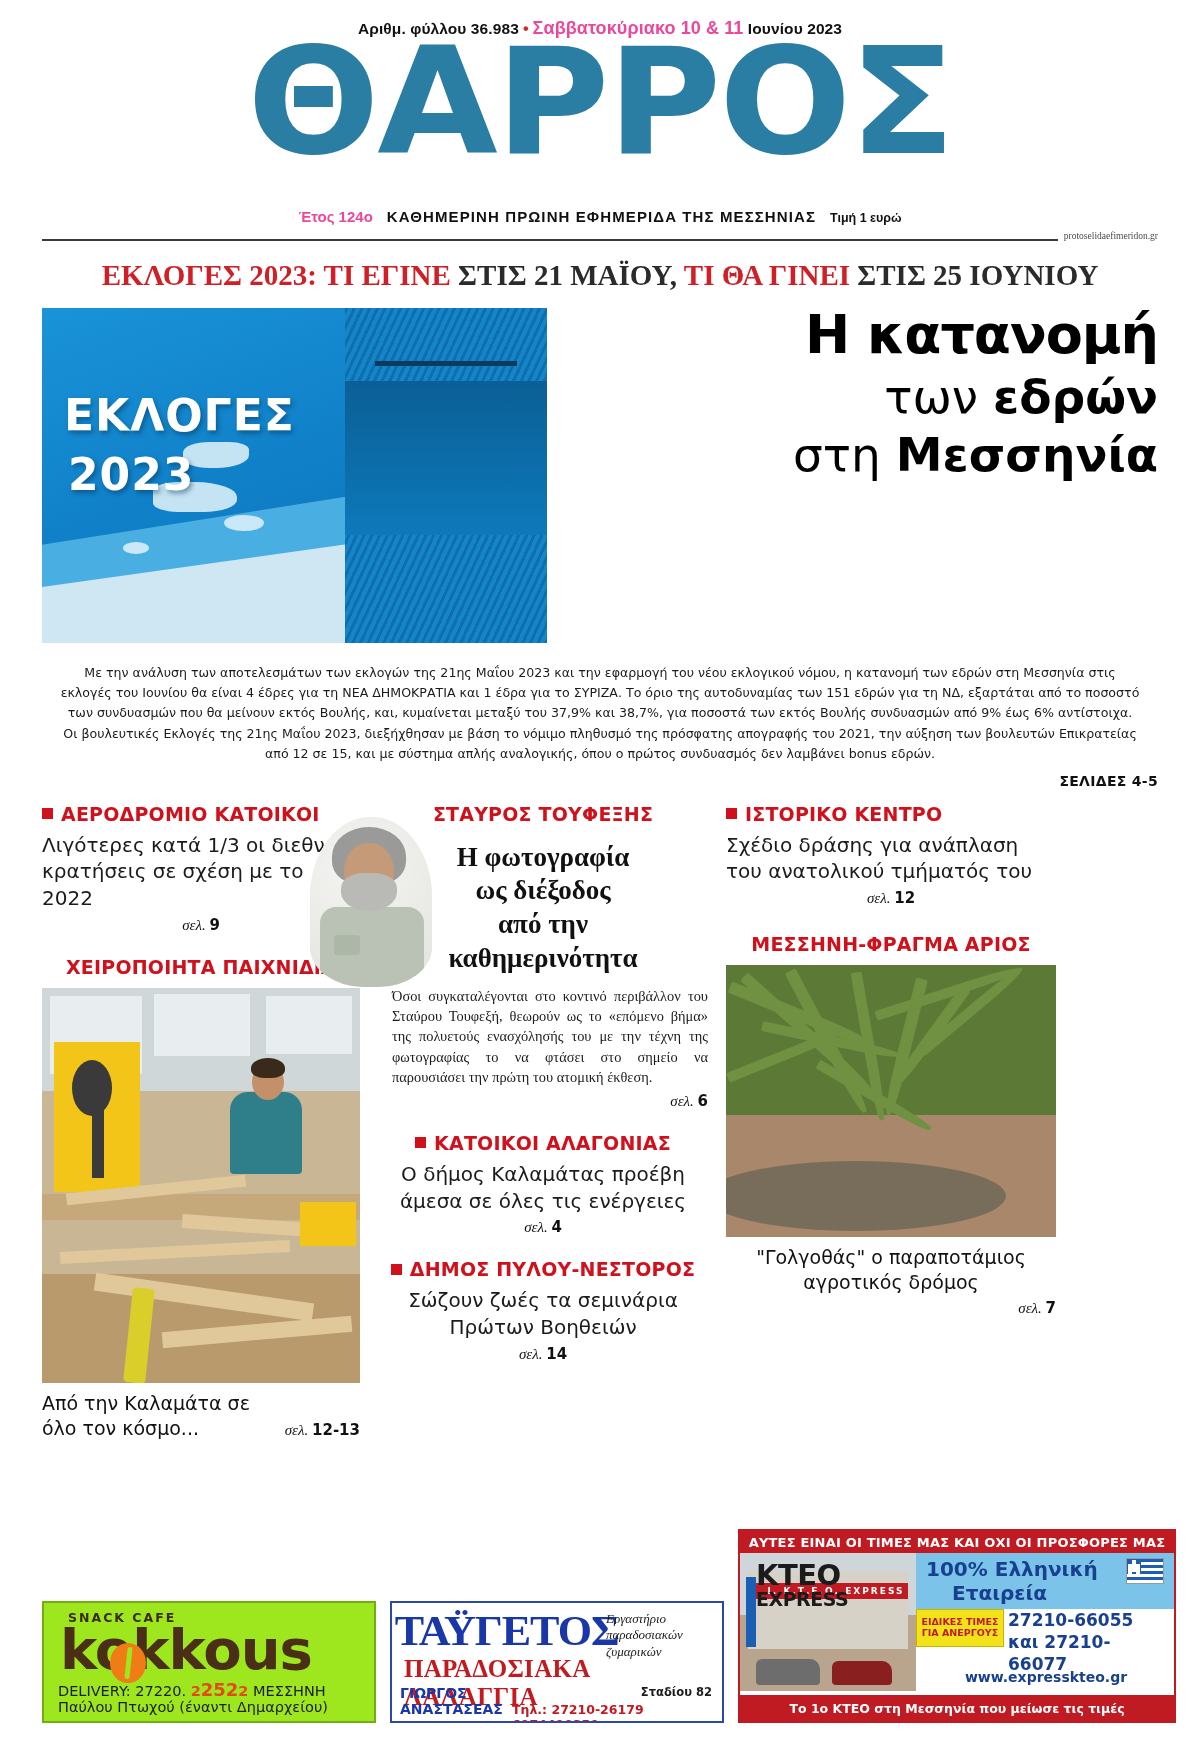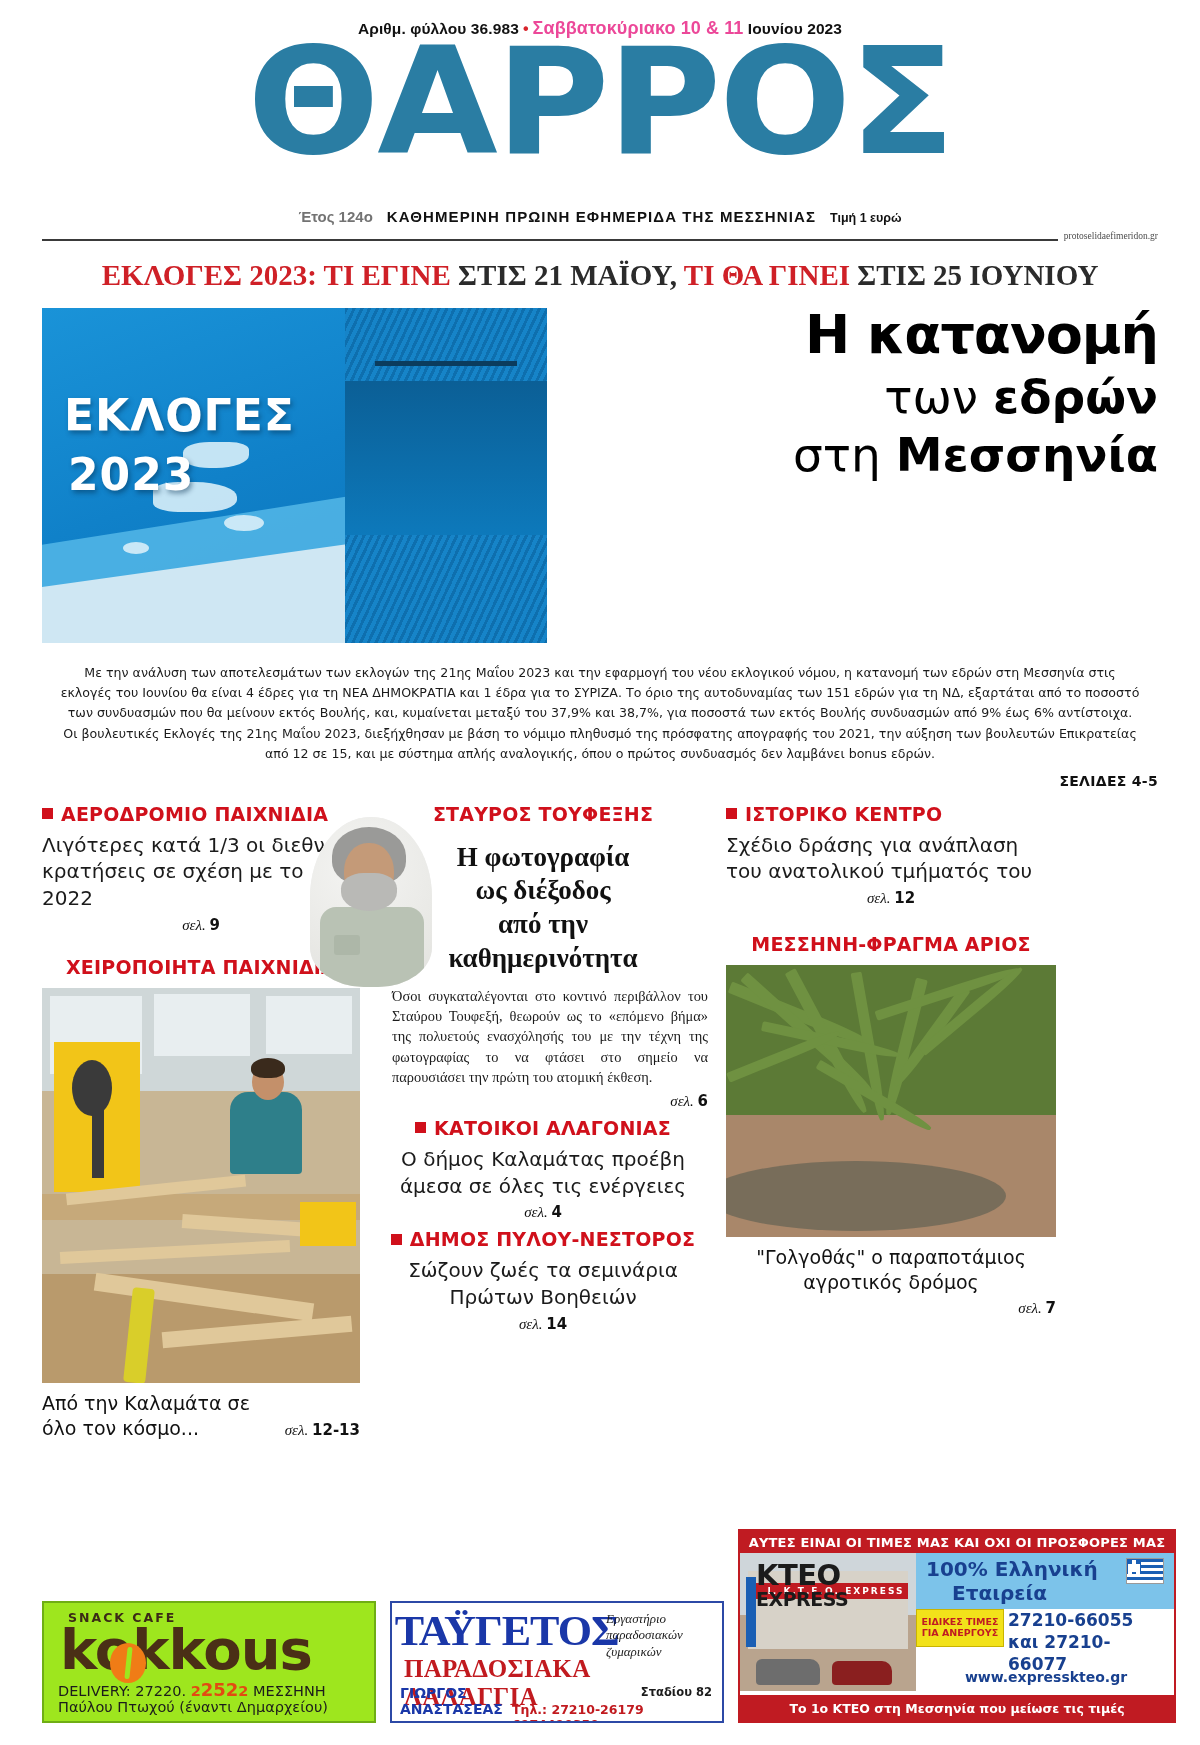--- a/index.html
+++ b/index.html
@@ -45,21 +45,21 @@
     transform-origin:center center;
   }
   .sub-line{
     text-align:center;
     margin-top:36px;
     font-size:15px;
     font-weight:bold;
     letter-spacing:1.1px;
     color:#111;
   }
-  .sub-line .etos{color:#737373;letter-spacing:0;margin-right:14px;font-size:15px;}
+  .sub-line .etos{color:#ec4899;letter-spacing:0;margin-right:14px;font-size:15px;}
   .sub-line .timi{font-size:12.5px;letter-spacing:0;margin-left:14px;}
 
   .rule-row{
     position:relative;
     margin:8px 42px 0 42px;
     height:14px;
   }
   .rule-row .rule{
     position:absolute;left:0;right:0;top:6px;height:2px;background:#3a3a3a;
   }
@@ -247,21 +247,21 @@
   .mid-body{
     font-family:"Liberation Serif", serif;
     font-size:14.4px;
     line-height:1.42;
     text-align:justify;
     color:#1b1b1b;
     margin-top:10px;
     padding-left:14px;
   }
 
-  .mid-item{margin-top:7px;}
+  .mid-item{margin-top:22px;}
   .mid-item .kicker{justify-content:center;font-size:19px;}
   .mid-item .deck{text-align:center;font-size:20px;}
 
   
   .cap{
     font-family:"DejaVu Sans", sans-serif;
     font-size:19px;
     line-height:1.3;
     margin-top:8px;
     color:#111;
@@ -478,21 +478,21 @@
   <div class="lead-body">Με την ανάλυση των αποτελεσμάτων των εκλογών της 21ης Μαΐου 2023 και την εφαρμογή του νέου εκλογικού νόμου, η κατανομή των εδρών στη Μεσσηνία στις εκλογές του Ιουνίου θα είναι 4 έδρες για τη ΝΕΑ ΔΗΜΟΚΡΑΤΙΑ και 1 έδρα για το ΣΥΡΙΖΑ. Το όριο της αυτοδυναμίας των 151 εδρών για τη ΝΔ, εξαρτάται από το ποσοστό των συνδυασμών που θα μείνουν εκτός Βουλής, και, κυμαίνεται μεταξύ του 37,9%  και 38,7%, για ποσοστά των εκτός Βουλής συνδυασμών από 9% έως 6% αντίστοιχα. Οι βουλευτικές Εκλογές της 21ης Μαΐου 2023, διεξήχθησαν με βάση το νόμιμο πληθυσμό της πρόσφατης απογραφής του 2021, την αύξηση των βουλευτών Επικρατείας από 12 σε 15, και με σύστημα απλής αναλογικής, όπου ο πρώτος συνδυασμός δεν λαμβάνει bonus εδρών.</div>
   <div class="pages-ref">ΣΕΛΙΔΕΣ 4-5</div>
 
   <div class="cols">
 
     <div class="col-left">
 
       <div>
         <div class="kicker">
           <span class="sq"></span>
-          <span>ΑΕΡΟΔΡΟΜΙΟ ΠΑΙΧΝΙΔΙΑ</span>
+          <span>ΑΕΡΟΔΡΟΜΙΟ ΚΑΤΟΙΚΟΙ</span>
         </div>
         <div class="deck">
           <div>Λιγότερες κατά 1/3 οι διεθνείς</div>
           <div>κρατήσεις σε σχέση με το 2022</div>
         </div>
         <div class="selida center">
           <span>σελ.</span>
           <b>9</b>
         </div>
       </div>

